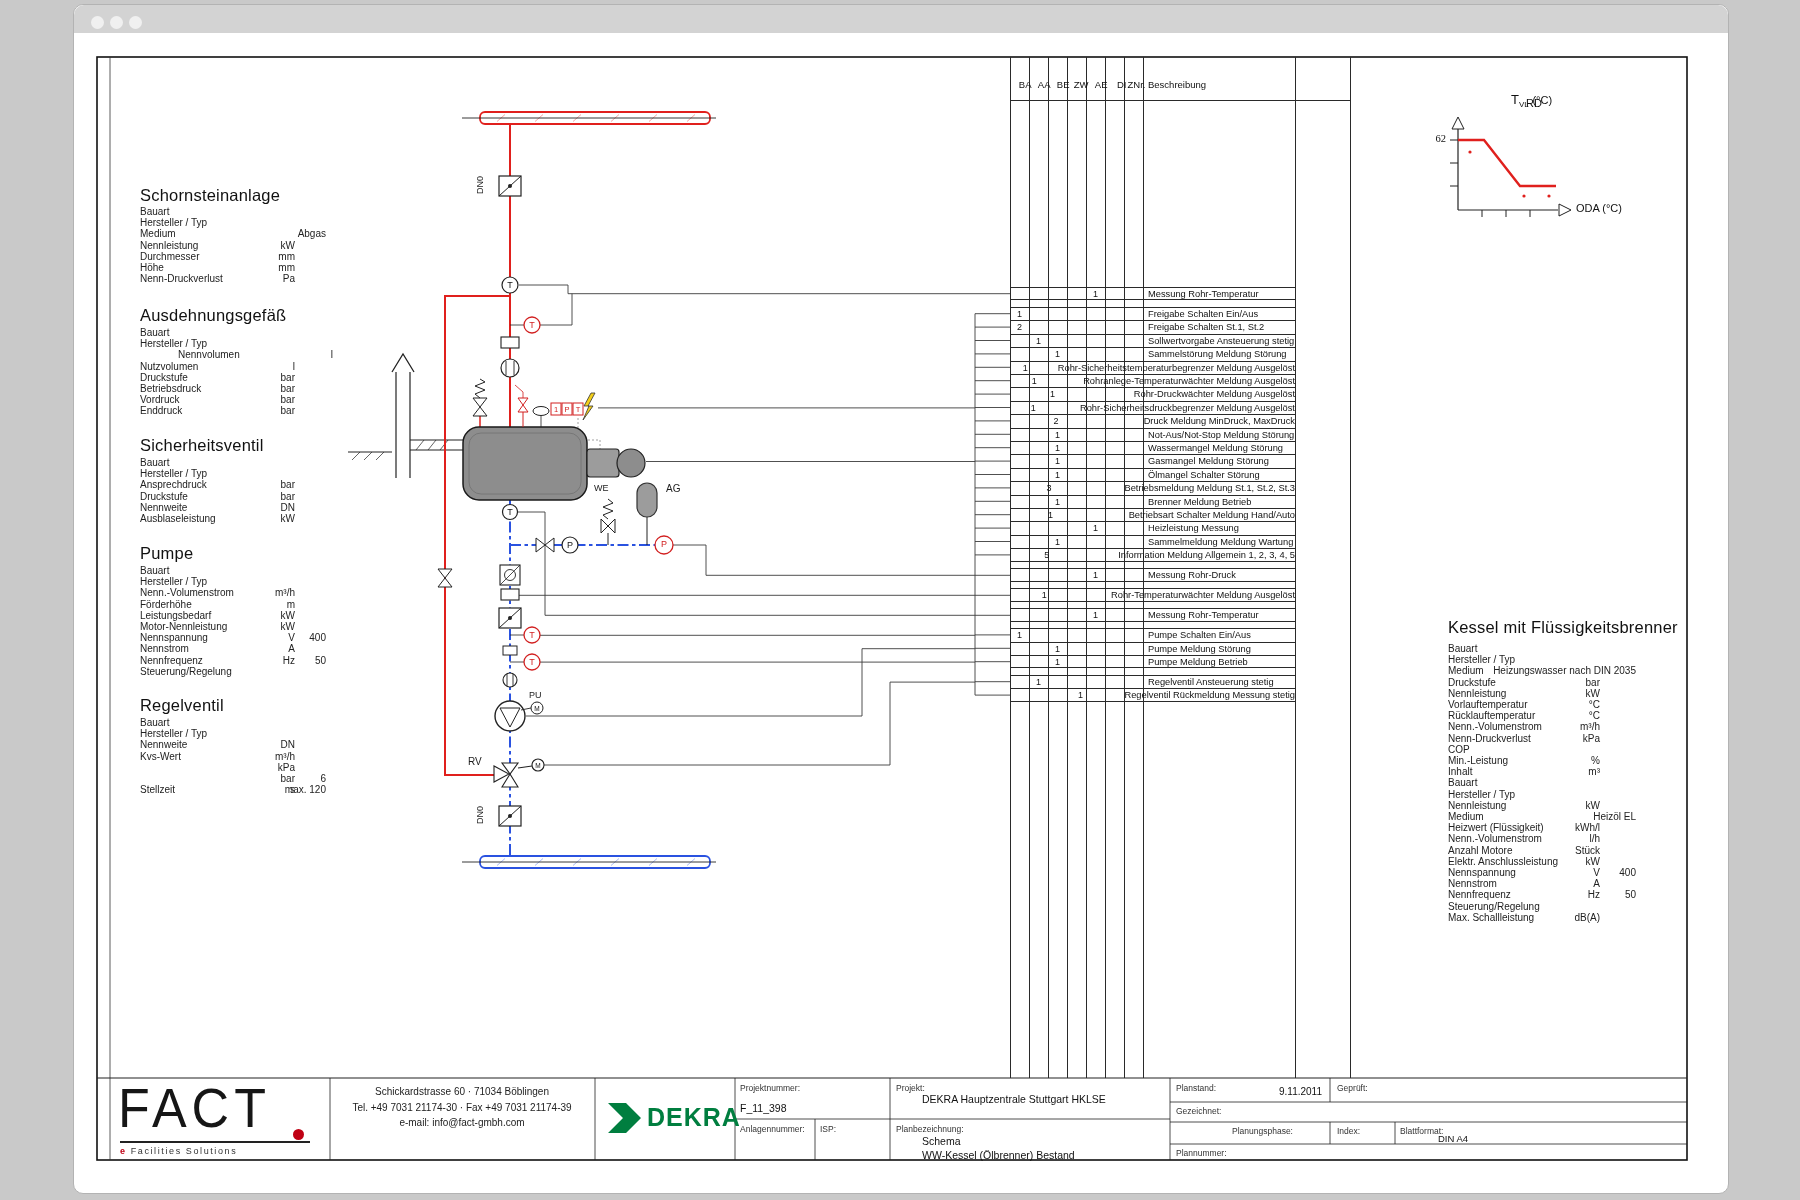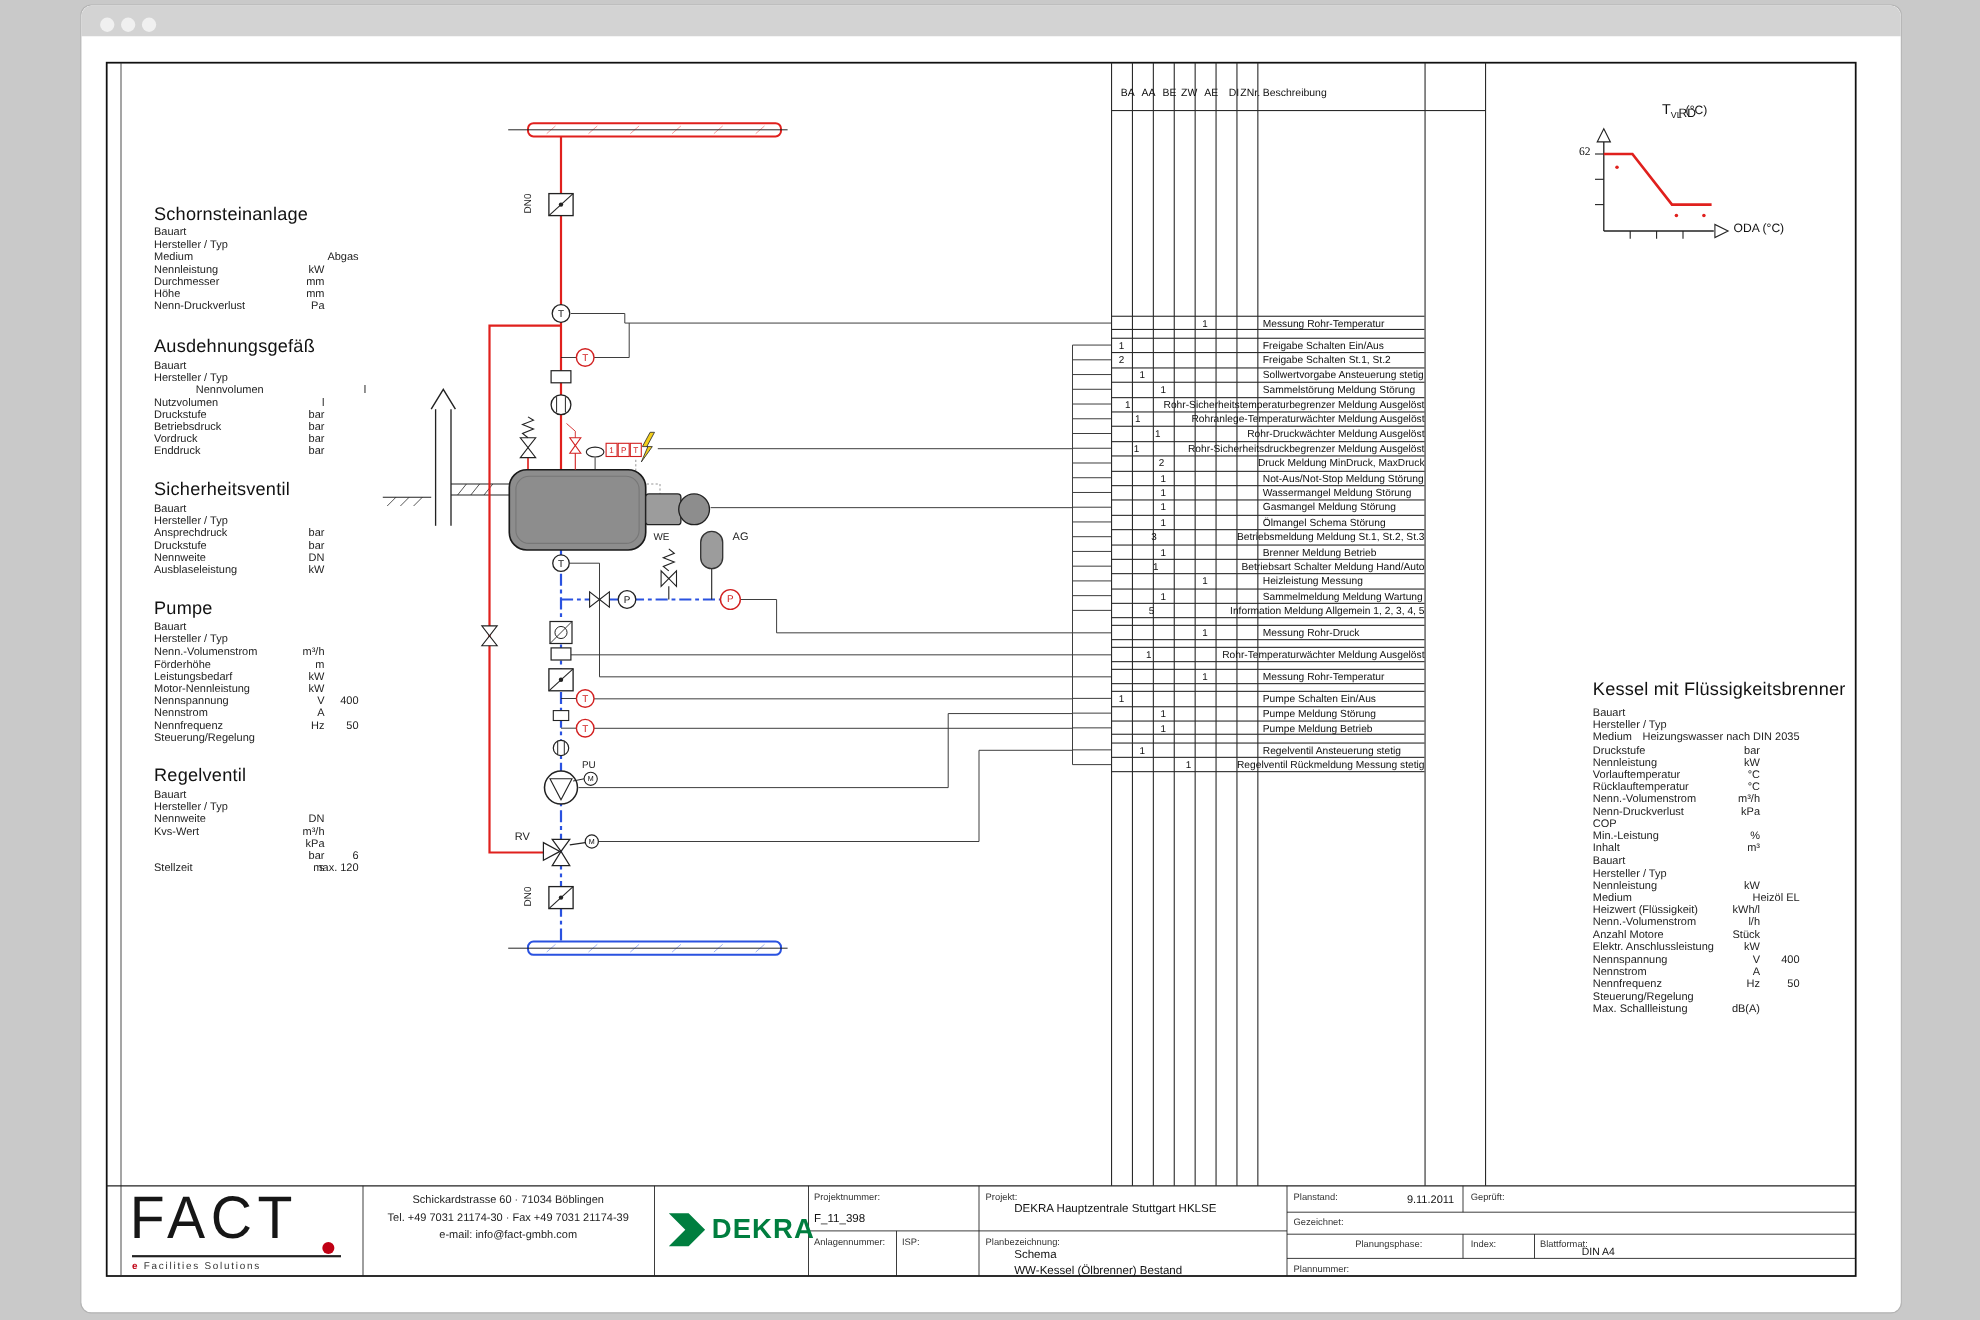--- a/index.html
+++ b/index.html
@@ -528,21 +528,21 @@
         <span class="td">Gasmangel Meldung Störung</span>
       </div>
       <div class="trow" style="top: 467.8px; height: 13.4px; position: absolute;">
         <span class="tc"></span>
         <span class="tc"></span>
         <span class="tc">1</span>
         <span class="tc"></span>
         <span class="tc"></span>
         <span class="tc"></span>
         <span class="tc"></span>
-        <span class="td">Ölmangel Schema Störung</span>
+        <span class="td">Ölmangel Schalter Störung</span>
       </div>
       <div class="trow" style="top: 481.2px; height: 13.4px; position: absolute;">
         <span class="tc"></span>
         <span class="tc"></span>
         <span class="tc">3</span>
         <span class="tc"></span>
         <span class="tc"></span>
         <span class="tc"></span>
         <span class="tc"></span>
         <span class="td">Betriebsmeldung Meldung St.1, St.2, St.3</span>

